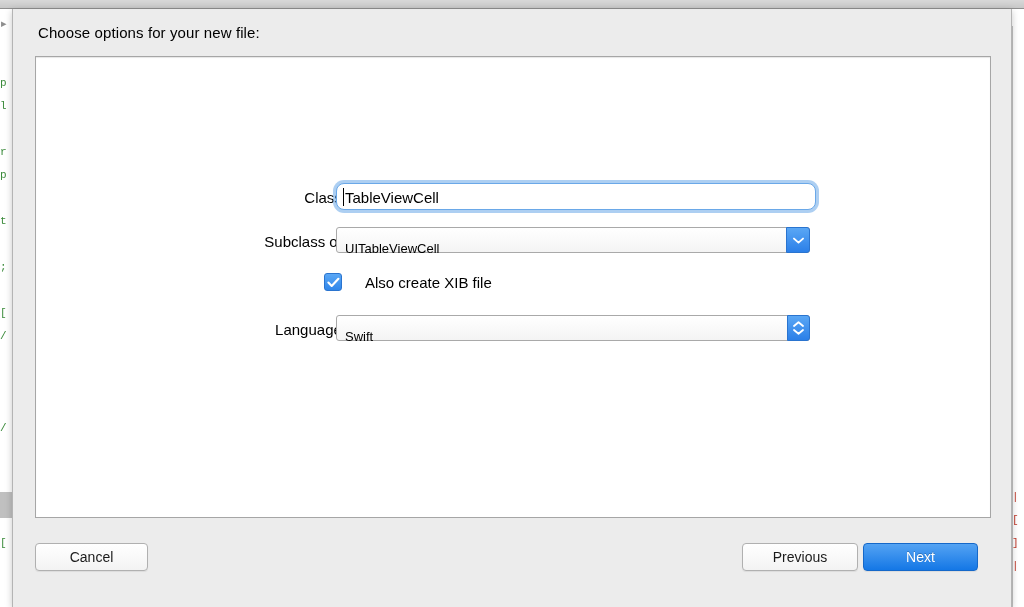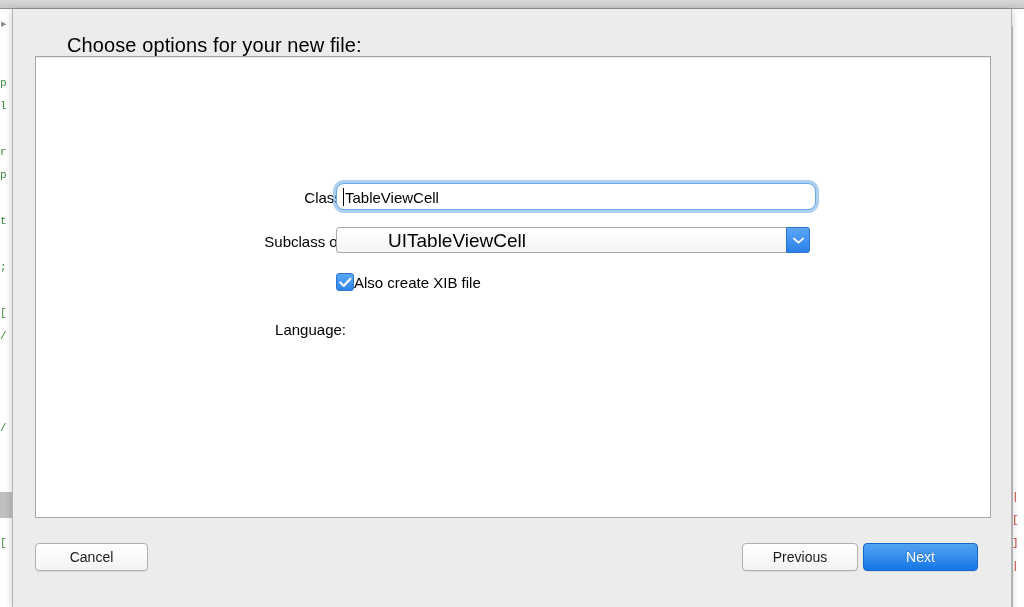--- a/index.html
+++ b/index.html
@@ -83,25 +83,24 @@
     background: #ececec;
     border: 1px solid #b4b4b4;
     border-top: none;
     border-bottom: none;
     box-shadow: 0 2px 7px rgba(0,0,0,.22);
   }
 
   #sheet-title {
     position: absolute;
     left: 25px;
-    top: 25px;
-    font-size: 20px;
+    top: 15px;
+    font-size: 15px;
     color: #000000;
     letter-spacing: 0.1px;
-    margin-left: 29px;
   }
 
   
   #content-panel {
     position: absolute;
     left: 22px;
     top: 47px;
     width: 956px;
     height: 462px;
     background: #ffffff;
@@ -173,25 +172,24 @@
     position: relative;
     width: 474px;
     height: 26px;
     background: linear-gradient(#ffffff, #f4f4f4);
     border: 1px solid #a9a9a9;
     border-radius: 3px;
   }
   .combo .combo-value {
     position: absolute;
     left: 8px;
-    top: 2px;
-    font-size: 19px;
+    top: 10px;
+    font-size: 13px;
     line-height: 21px;
     color: #000;
-    margin-left: 43px;
   }
   .combo .combo-button {
     position: absolute;
     right: -1px;
     top: -1px;
     width: 24px;
     height: 26px;
     border-radius: 0 3px 3px 0;
     background: linear-gradient(#5aa7f5, #2b7fe8);
     border: 1px solid #2a74cf;
@@ -210,25 +208,25 @@
     display: flex;
     flex-direction: column;
     align-items: center;
     justify-content: center;
     gap: 2px;
   }
 
   
   .check-row {
     position: absolute;
-    left: 300px;
+    left: 288px;
     top: 6px;
     display: flex;
     align-items: center;
-    gap: 0;
+    gap: 23px;
     text-align: center;
   }
   .checkbox {
     width: 18px;
     height: 18px;
     border-radius: 3px;
     background: linear-gradient(#5aa7f5, #2f86ea);
     border: 1px solid #2a74cf;
     display: flex;
     align-items: center;
@@ -323,20 +321,33 @@
               <path d="M1.4 5.6 L4.7 9 L11.4 1.8" fill="none" stroke="#ffffff" stroke-width="2.1" stroke-linecap="round" stroke-linejoin="round"></path>
             </svg>
           </span>
           <span class="check-label">Also create XIB file</span>
         </div>
       </div>
 
 
       <div class="form-row">
         <div class="form-label">Language:</div>
+        <div class="field-area">
+          <div class="combo stepper">
+            <div class="combo-value">Swift</div>
+            <div class="combo-button chev-stack">
+              <svg width="11" height="6" viewBox="0 0 11 6" aria-hidden="true">
+                <path d="M1 5 L5.5 1.2 L10 5" fill="none" stroke="#ffffff" stroke-width="1.8" stroke-linecap="round" stroke-linejoin="round"></path>
+              </svg>
+              <svg width="11" height="6" viewBox="0 0 11 6" aria-hidden="true">
+                <path d="M1 1 L5.5 4.8 L10 1" fill="none" stroke="#ffffff" stroke-width="1.8" stroke-linecap="round" stroke-linejoin="round"></path>
+              </svg>
+            </div>
+          </div>
+        </div>
       </div>
 
     </div>
   </div>
 
   <div class="btn" id="btn-cancel">Cancel</div>
   <div class="btn" id="btn-previous">Previous</div>
   <div class="btn" id="btn-next">Next</div>
 
 </div>

